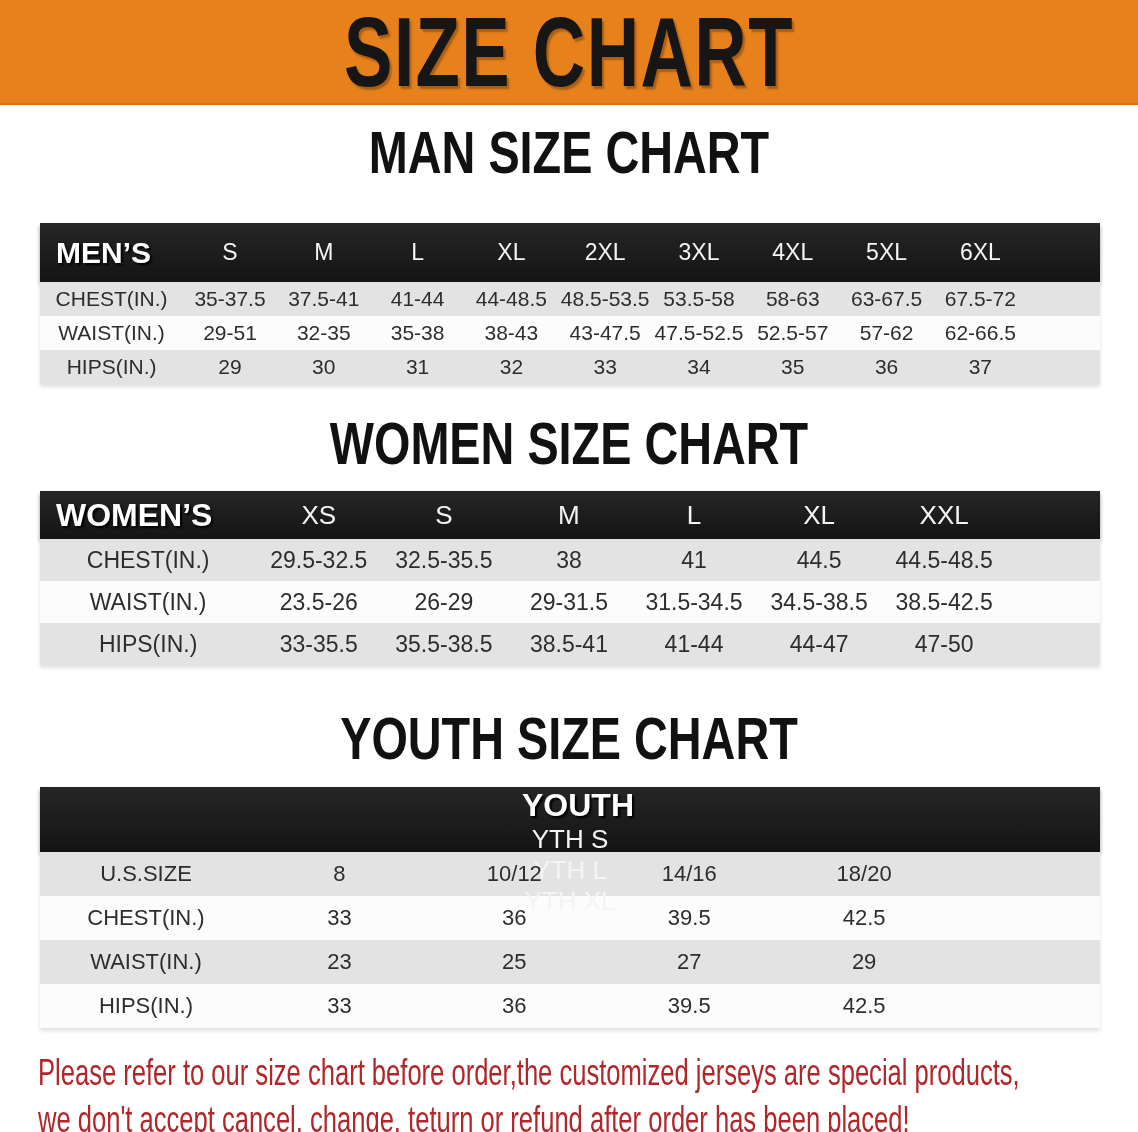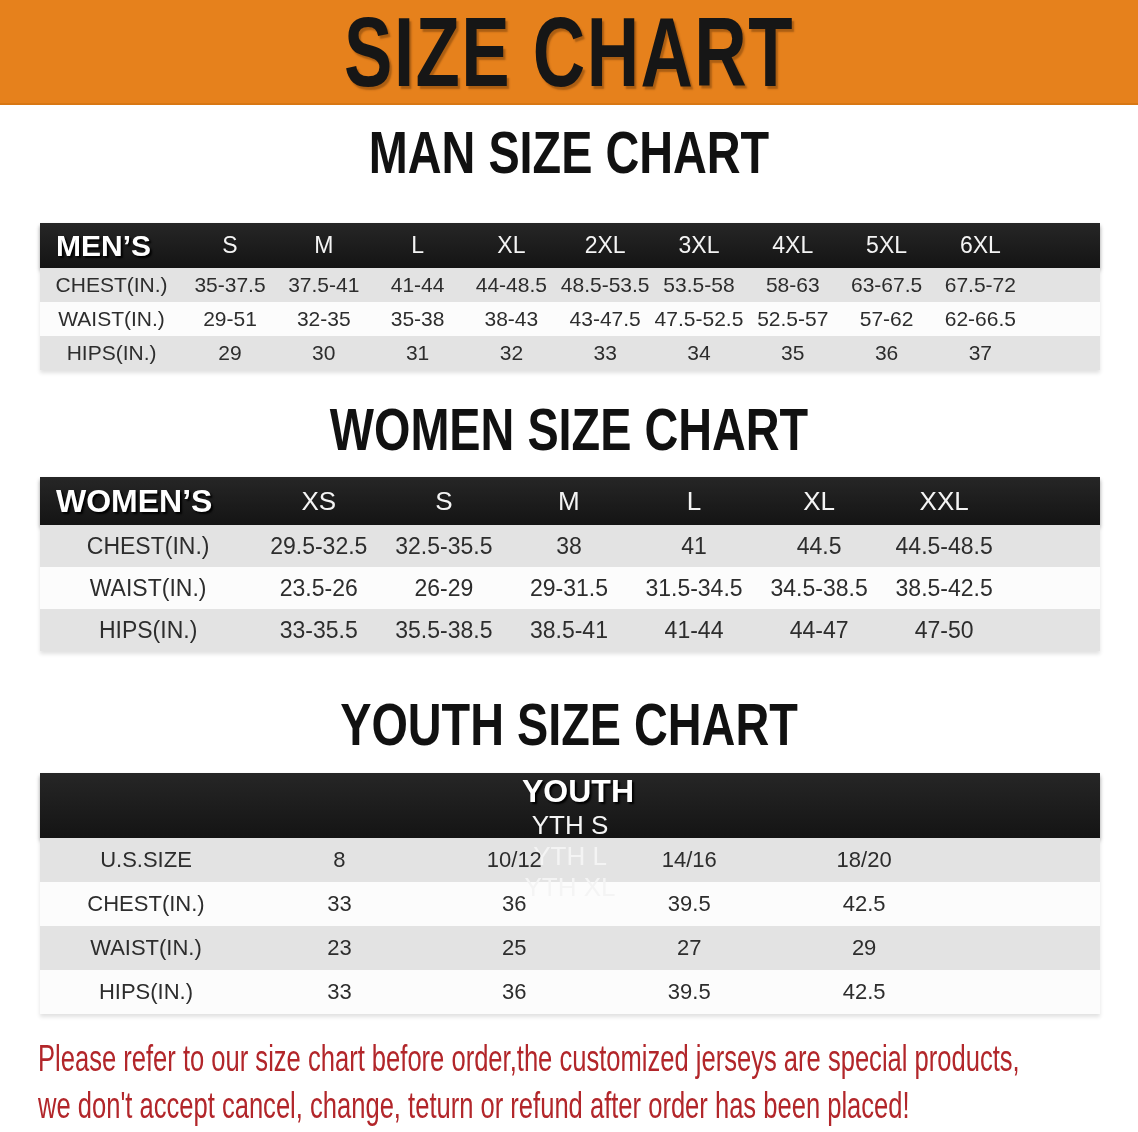--- a/index.html
+++ b/index.html
@@ -77,21 +77,21 @@
   .row.head .cell.label {
     text-align: left;
     padding-left: 16px;
     box-sizing: border-box;
     font-weight: bold;
     color: #ffffff;
     text-shadow: 2px 2px 2px #000000;
   }
 
   
-  .size-table.men .row.head  { height: 45px; font-size: 23px; margin-top: 39px; }
+  .size-table.men .row.head  { height: 59px; font-size: 23px; margin-top: 39px; }
   .size-table.men .row.head .cell.label { font-size: 30px; }
   .size-table.men .row.stripe,
   .size-table.men .row.plain { height: 34px; font-size: 21px; }
   .size-table.men .cell       { flex: 0 0 8.85%; }
   .size-table.men .cell.label { flex: 0 0 13.5%; }
 
   
   .size-table.women .row.head  { height: 48px; font-size: 26px; }
   .size-table.women .row.head .cell.label { font-size: 32px; }
   .size-table.women .row.stripe,

